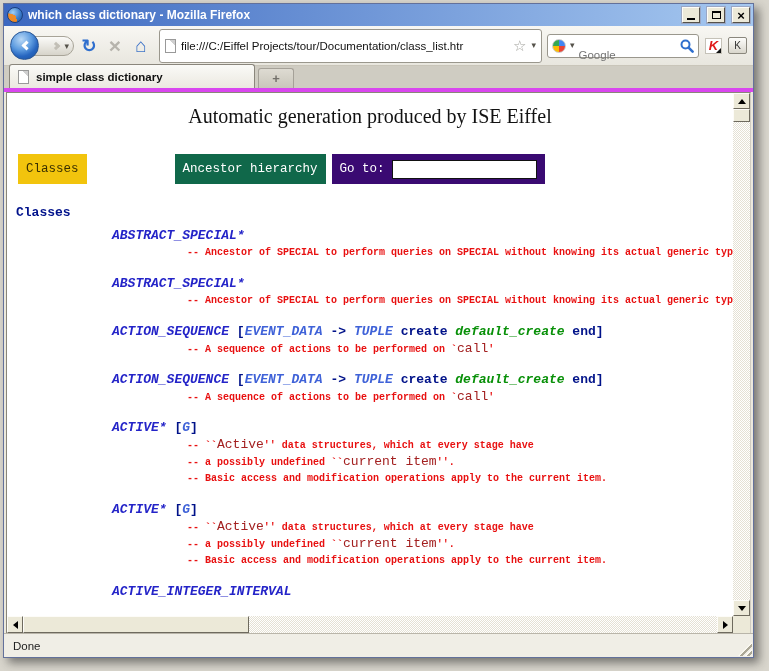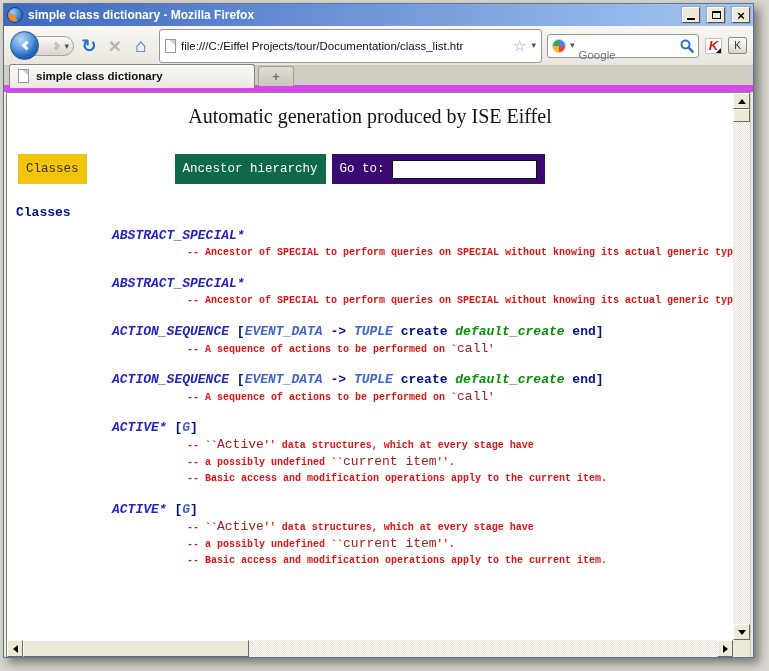--- a/index.html
+++ b/index.html
@@ -63,22 +63,22 @@
 
   .kasp { width:17px; height:16px; background:#fff; border:1px solid #c5c2b8; position:relative; margin-left:6px;
     display:flex; align-items:center; justify-content:center; flex:0 0 auto; }
   .kasp span { color:#e01818; font-weight:bold; font-style:italic; font-size:13px; line-height:1; }
   .kasp::after { content:""; position:absolute; right:0; bottom:0; border-left:5px solid transparent; border-bottom:5px solid #111; }
   .kbtn { width:19px; height:17px; margin-left:6px; background:linear-gradient(#fdfdfb,#d9d6cc);
     border:1px solid #8a877d; border-radius:2px; font-size:10px; color:#333;
     display:flex; align-items:center; justify-content:center; flex:0 0 auto; }
 
   
-  .tabbar { height:26px; background:#cfccc2; border-bottom:7px solid #d946ef;
-    display:flex; align-items:center; padding:0 0 0 5px; flex:0 0 auto; }
+  .tabbar { height:26px; background:#cfccc2; border-bottom:4px solid #d946ef;
+    display:flex; align-items:flex-end; padding:0 0 0 5px; flex:0 0 auto; }
   .tab-active { width:246px; height:24px; background:linear-gradient(#fafaf7,#ebe8e0);
     border:1px solid #8a867c; border-bottom:none; border-radius:3px 3px 0 0;
     display:flex; align-items:center; padding:0 8px; gap:7px; }
   .tab-label { font-size:11.5px; font-weight:bold; color:#111; white-space:nowrap; overflow:hidden; }
   .tab-new { width:36px; height:20px; margin-left:3px; background:linear-gradient(#dedbd2,#c9c6bb);
     border:1px solid #a5a198; border-bottom:none; border-radius:3px 3px 0 0;
     display:flex; align-items:center; justify-content:center; font-size:13px; font-weight:bold; color:#73706a; }
 
   
   .client { flex:1; display:flex; flex-direction:column; padding:0 2px; min-height:0; }
@@ -141,21 +141,21 @@
   .seg-c   { color:#e81010; font-weight:bold; font-size:10px; }
   .seg-q   { color:#a32020; font-size:13px; }
 </style>
 </head>
 <body>
 
 <div class="window">
 
   <div class="titlebar">
     <div class="ff-icon"></div>
-    <div class="title-text">simple class dictionary - Mozilla Firefox</div>
+    <div class="title-text">which class dictionary - Mozilla Firefox</div>
     <div class="winbtn">
         <div class="glyph-min"></div>
       </div>
     <div class="winbtn">
         <div class="glyph-max"></div>
       </div>
     <div class="winbtn">
         <span class="glyph-close">×</span>
       </div>
   </div>
@@ -246,20 +246,23 @@
                 <div class="comment-line"><span class="seg-c">-- ``</span><span class="seg-q">Active</span><span class="seg-c">'' data structures, which at every stage have</span></div>
                 <div class="comment-line"><span class="seg-c">-- a possibly undefined ``</span><span class="seg-q">current item</span><span class="seg-c">''.</span></div>
                 <div class="comment-line"><span class="seg-c">-- Basic access and modification operations apply to the current item.</span></div>
               </div>
               <div class="entry">
                 <div class="class-line"><span class="seg-cls">ACTIVE*</span><span class="seg-kw"> [</span><span class="seg-ref">G</span><span class="seg-kw">]</span></div>
                 <div class="comment-line"><span class="seg-c">-- ``</span><span class="seg-q">Active</span><span class="seg-c">'' data structures, which at every stage have</span></div>
                 <div class="comment-line"><span class="seg-c">-- a possibly undefined ``</span><span class="seg-q">current item</span><span class="seg-c">''.</span></div>
                 <div class="comment-line"><span class="seg-c">-- Basic access and modification operations apply to the current item.</span></div>
               </div>
+              <div class="entry">
+                <div class="class-line"><span class="seg-cls">ACTIVE_INTEGER_INTERVAL</span></div>
+              </div>
             </div>
         </div>
 
         <div class="vscroll">
           <div class="sbtn v">
               <div class="tri-up"></div>
             </div>
           <div class="vthumb"></div>
           <div class="vtrack"></div>
           <div class="sbtn v">
@@ -277,14 +280,18 @@
           <div class="htrack"></div>
           <div class="sbtn h">
               <div class="tri-rt"></div>
             </div>
         </div>
         <div class="corner"></div>
       </div>
     </div>
   </div>
 
+  <div class="statusbar">
+    <span>Done</span>
+    <div class="grip"></div>
+  </div>
 
 </div>
 
 </body></html>

